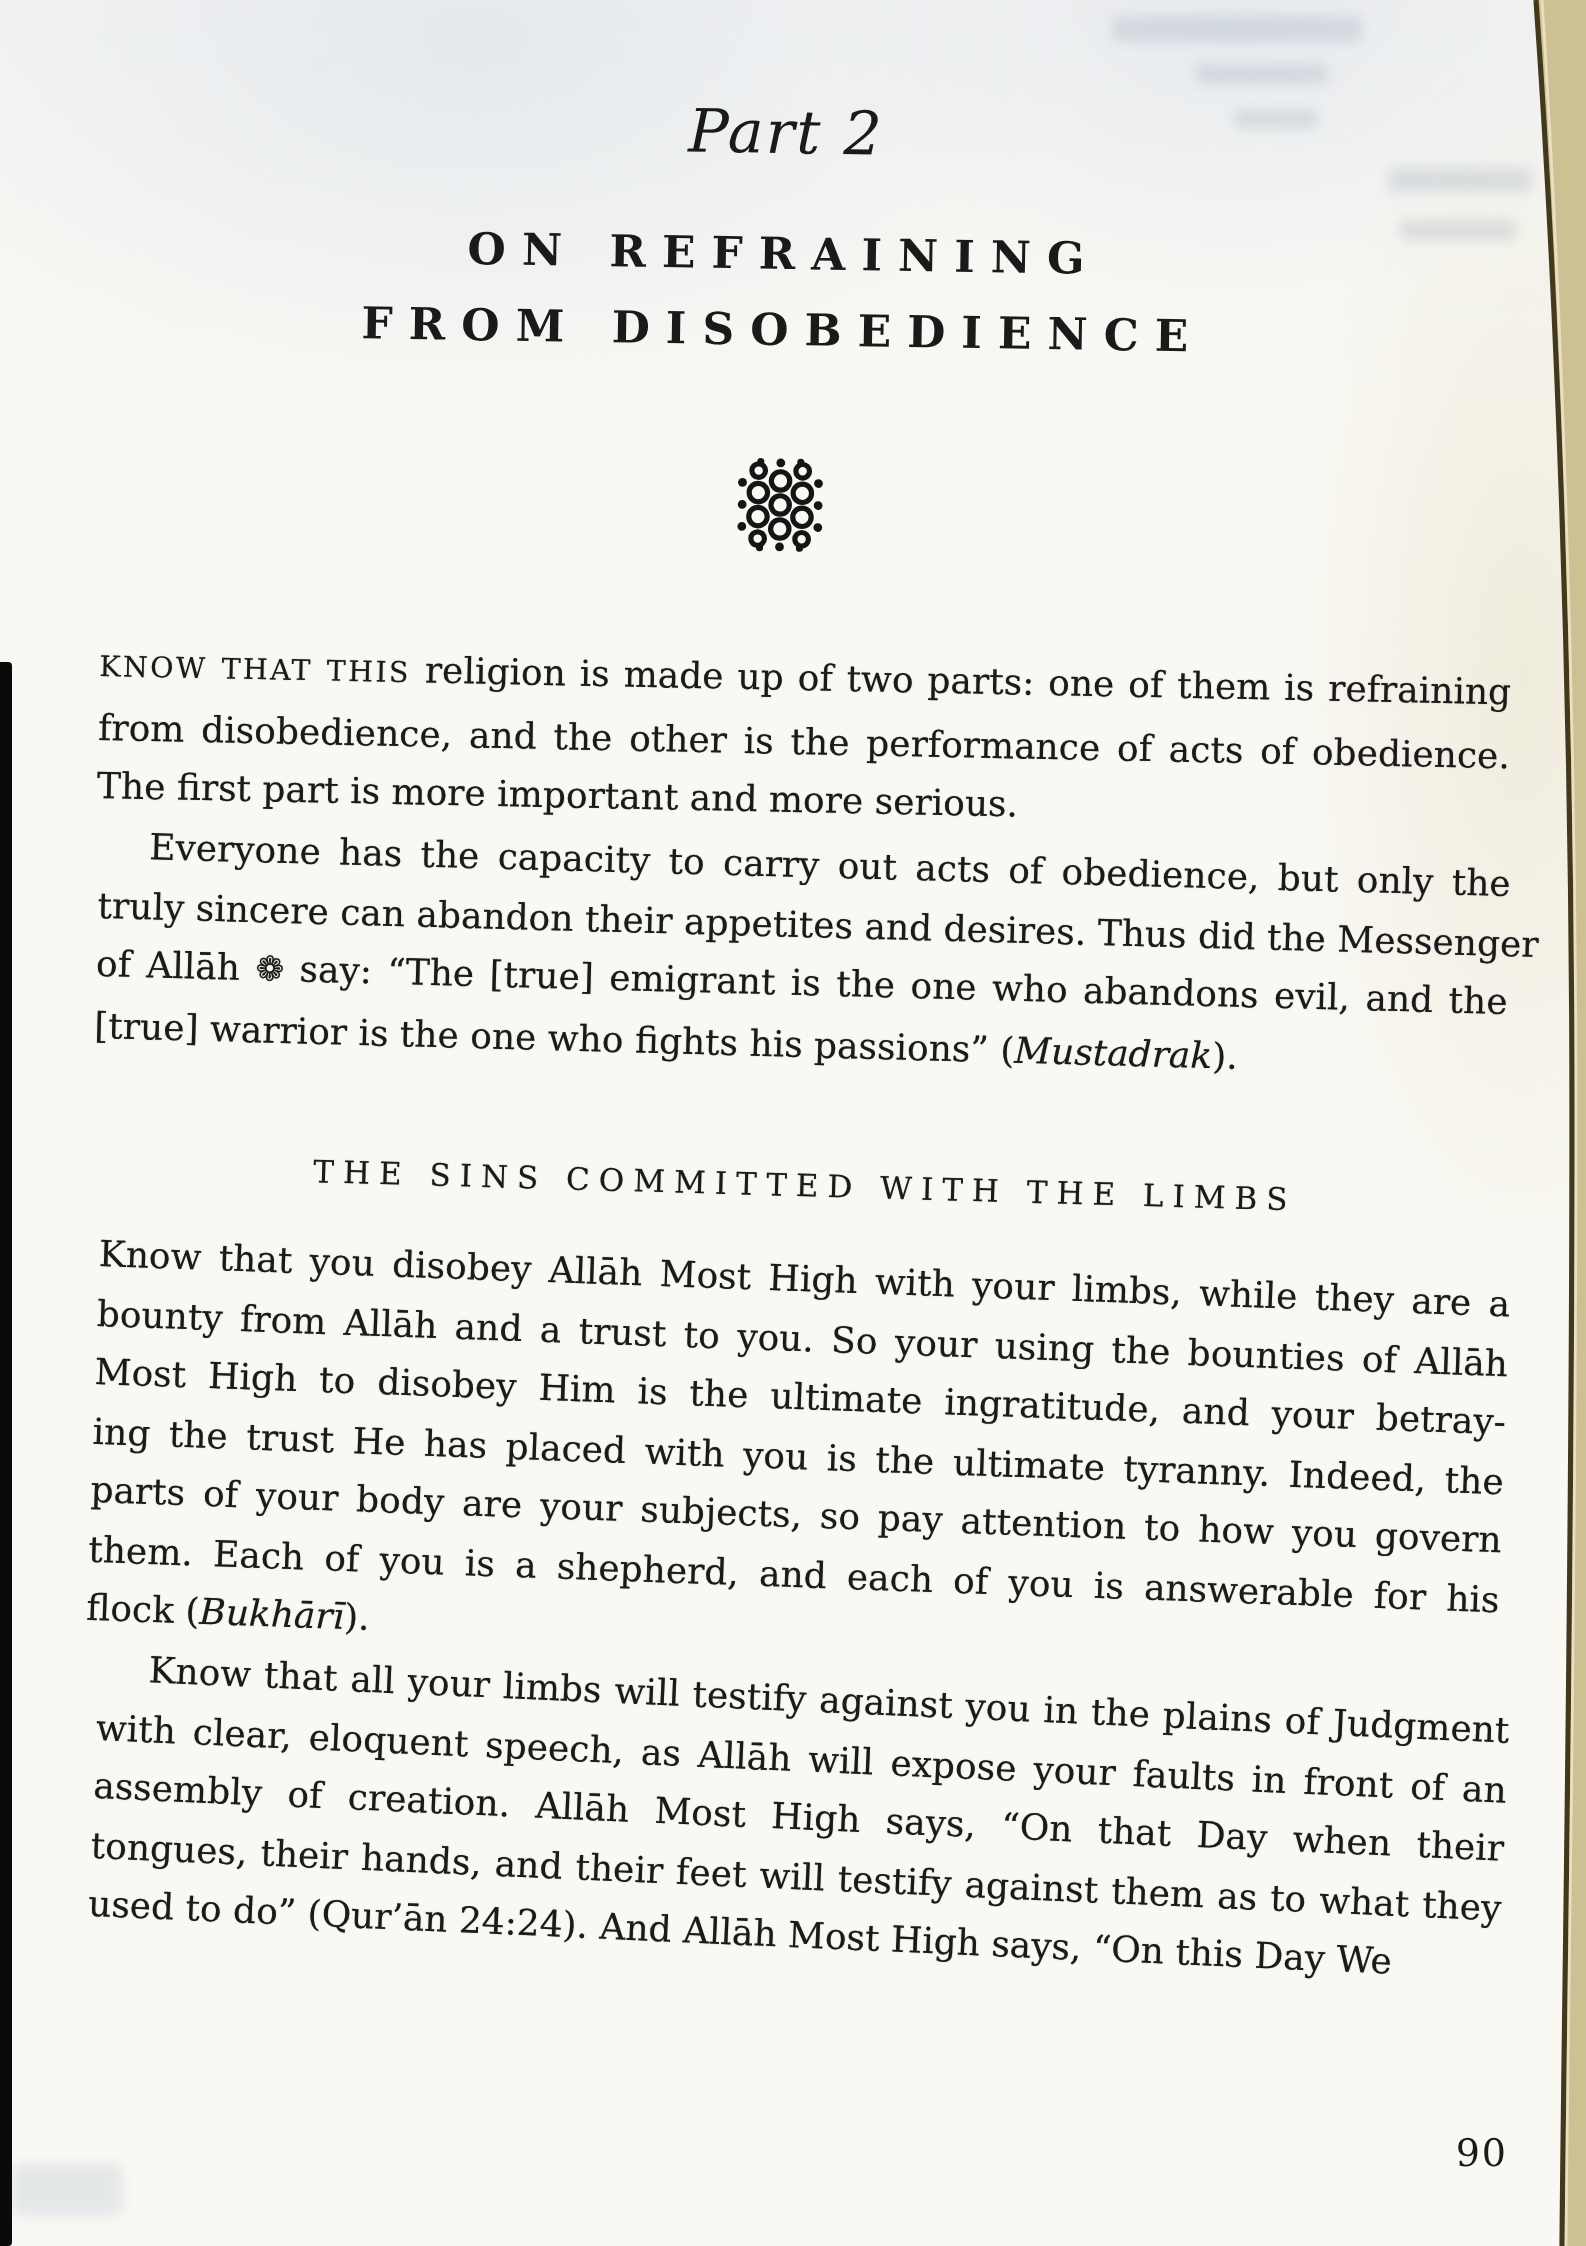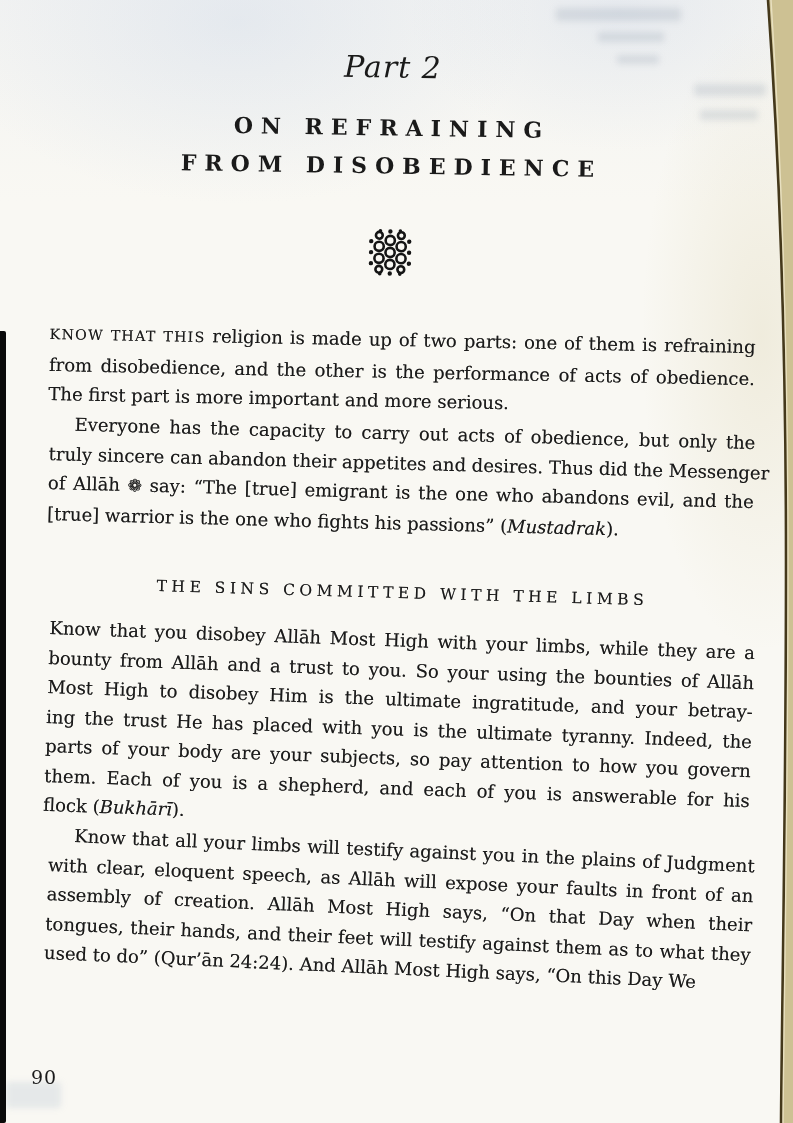--- a/index.html
+++ b/index.html
@@ -44,21 +44,21 @@
   .block.b3{transform:rotate(2.05deg);}
   .block.b4{transform:rotate(2.55deg);}
   .block.heading{margin:41px 0 15px 0;text-align:center;font-size:15.5px;letter-spacing:4.5px;
     font-weight:500;text-transform:uppercase;}
   .line{text-align:justify;text-align-last:justify;white-space:nowrap;}
   .line.last{text-align-last:left;white-space:normal;}
   .block.indent .line.first{padding-left:25px;}
   .sc{text-transform:uppercase;font-size:0.79em;letter-spacing:1.2px;}
   .i{font-style:italic;}
   .honorific{font-family:"DejaVu Sans",sans-serif;font-size:0.95em;}
-  .page-number{position:absolute;left:31px;top:1066px;width:700px;text-align:left;font-size:19px;letter-spacing:1px;}
+  .page-number{position:absolute;left:54px;top:1066px;width:700px;text-align:right;font-size:19px;letter-spacing:1px;}
 </style>
 </head>
 <body>
 
 <div class="scan-tint"></div>
 
 <div class="bleed b1"></div>
 <div class="bleed b2"></div>
 <div class="bleed b3"></div>
 <div class="bleed b4"></div>

